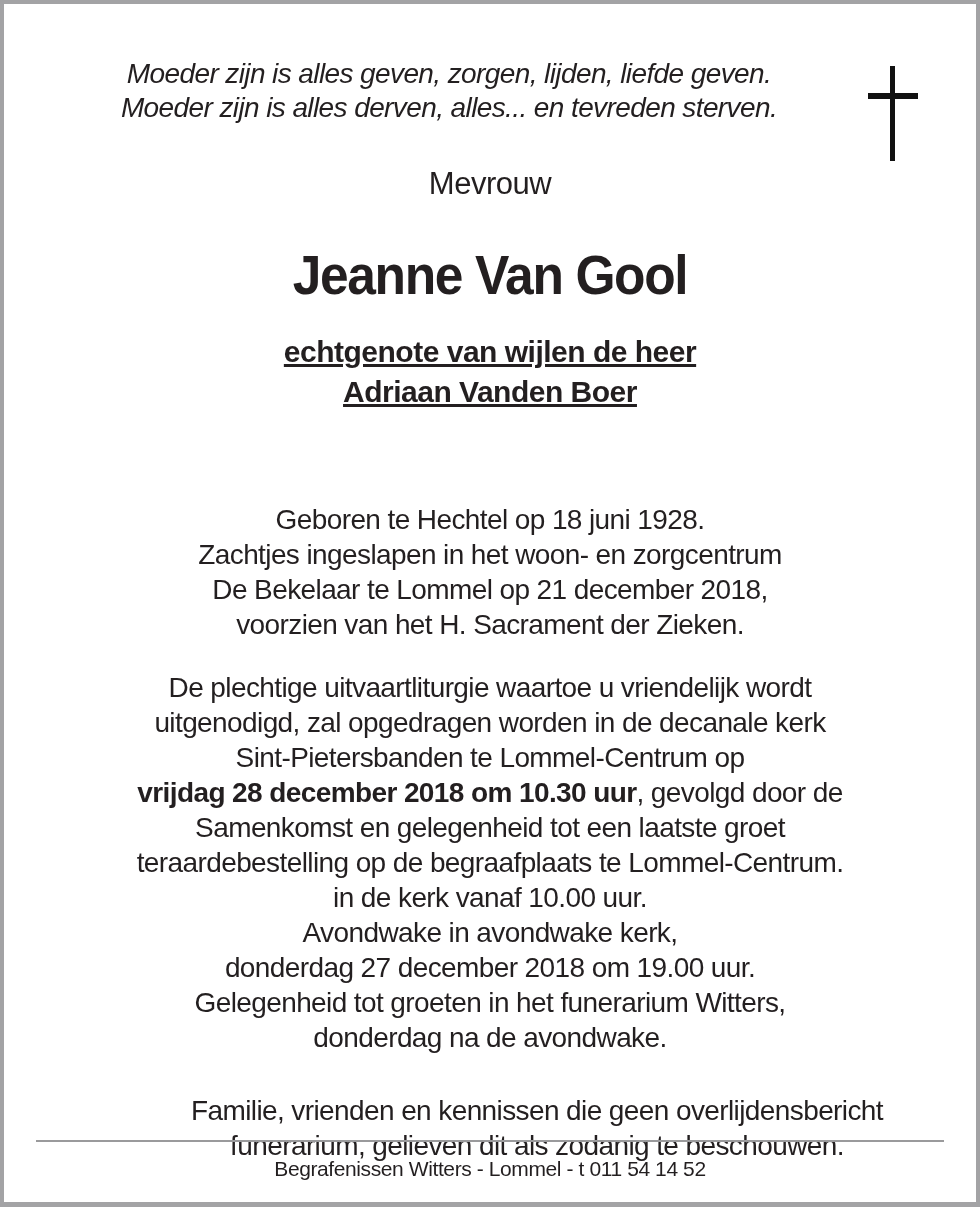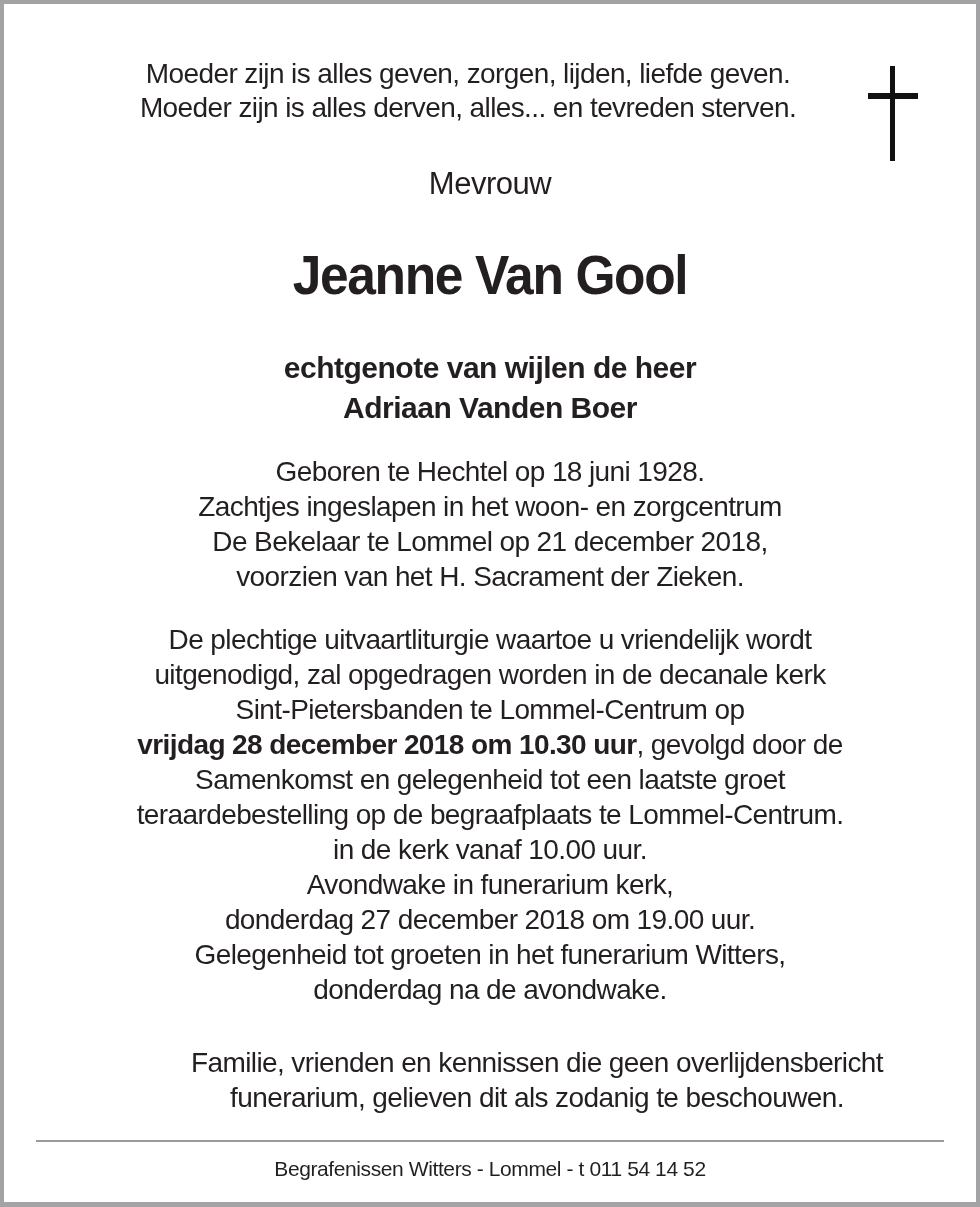--- a/index.html
+++ b/index.html
@@ -1,26 +1,26 @@
 <!DOCTYPE html>
 <html><head>
 <meta charset="utf-8">
 <style>
   html, body { margin:0; padding:0; }
   body { width:980px; height:1207px; background:#a3a3a5; position:relative; overflow:hidden; }
   .card { position:absolute; left:4px; top:4px; width:972px; height:1198px; background:#fff; }
   .txt { position:absolute; left:0; width:100%; text-align:center; color:#231f20;
          font-family:"Liberation Sans", sans-serif; white-space:nowrap; }
-  .poem { font-size:28px; line-height:34px; top:53px; left:0; width:890px; letter-spacing:-0.6px;margin-left:19px; }
+  .poem { font-style:italic; font-size:28px; line-height:34px; top:53px; left:0; width:890px; letter-spacing:-0.6px; }
   .cross-v { position:absolute; left:886px; top:62px; width:5px; height:95px; background:#111; }
   .cross-h { position:absolute; left:864px; top:89px; width:50px; height:6px; background:#111; }
   .title { top:162px; font-size:31px; letter-spacing:-0.5px; }
   .name { top:238px; font-size:56px; font-weight:bold; letter-spacing:-1.5px; transform:scaleX(0.92); }
-  .spouse { top:344px; font-size:30px; font-weight:bold; line-height:40px; letter-spacing:-0.5px; }
-  .body { font-size:28px; line-height:35px; letter-spacing:-0.6px; }
+  .spouse { top:328px; font-size:30px; font-weight:bold; line-height:40px; letter-spacing:-0.5px;text-decoration:underline; }
+  .body { font-size:28px; line-height:35px; letter-spacing:-0.6px;margin-top:48px; }
   .b1 { top:450px; }
   .b2 { top:618px;text-align:center; }
   .b3 { top:1041px;padding-left:47px; }
   .rule { position:absolute; left:32px; width:908px; top:1136px; height:2px; background:#9a9a9c; }
   .footer { top:1153px; font-size:21px; letter-spacing:-0.4px; }
   b { font-weight:bold; }
 </style>
 </head>
 <body>
 
@@ -53,21 +53,21 @@
   </div>
 
   <div class="txt body b2">
     <div>De plechtige uitvaartliturgie waartoe u vriendelijk wordt</div>
     <div>uitgenodigd, zal opgedragen worden in de decanale kerk</div>
     <div>Sint-Pietersbanden te Lommel-Centrum op</div>
     <div><b>vrijdag 28 december 2018 om 10.30 uur</b><span>, gevolgd door de</span></div>
     <div>Samenkomst en gelegenheid tot een laatste groet</div>
     <div>teraardebestelling op de begraafplaats te Lommel-Centrum.</div>
     <div>in de kerk vanaf 10.00 uur.</div>
-    <div>Avondwake in funerarium kerk,</div>
+    <div>Avondwake in avondwake kerk,</div>
     <div>donderdag 27 december 2018 om 19.00 uur.</div>
     <div>Gelegenheid tot groeten in het funerarium Witters,</div>
     <div>donderdag na de avondwake.</div>
   </div>
 
   <div class="txt body b3">
     <div>Familie, vrienden en kennissen die geen overlijdensbericht</div>
     <div>funerarium, gelieven dit als zodanig te beschouwen.</div>
   </div>
 

